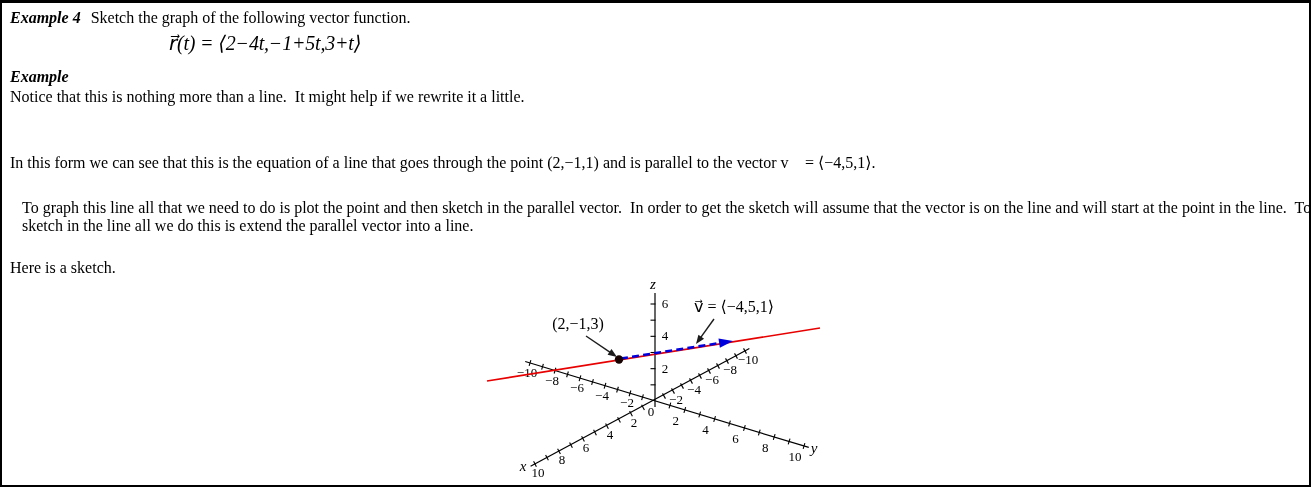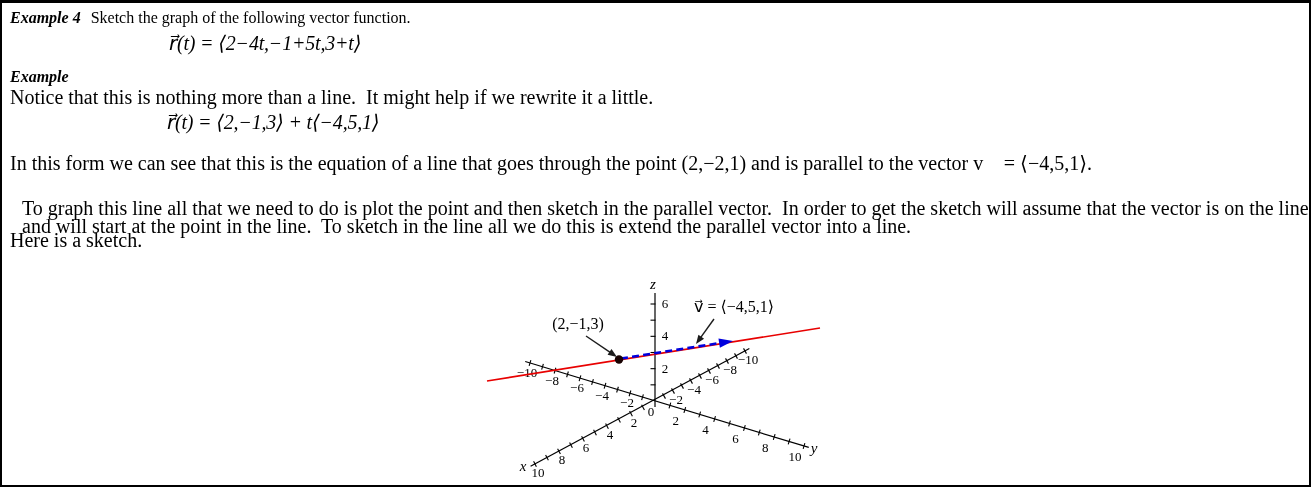--- a/index.html
+++ b/index.html
@@ -12,21 +12,21 @@
     border-left:2px solid #000;
     border-right:2px solid #000;
     border-bottom:2px solid #000;
     font-family:"Liberation Serif","DejaVu Serif",serif;
     color:#000;
     overflow:hidden;
   }
   .line{position:absolute;font-size:16px;line-height:17px;white-space:pre-wrap;}
   .bi{font-weight:bold;font-style:italic;}
   .ex-label{margin-right:10px;}
-  .para{position:absolute;font-size:20px;line-height:18px;white-space:pre-wrap;}
+  .para{position:absolute;font-size:16px;line-height:18px;white-space:pre-wrap;}
   .eq{
     position:absolute;
     font-style:italic;
     font-size:20px;
     letter-spacing:-0.2px;
     font-family:"Liberation Serif","DejaVu Serif","DejaVu Sans",serif;
   }
   svg text{
     font-family:"Liberation Serif","DejaVu Serif","DejaVu Sans",serif;
     fill:#000;
@@ -41,27 +41,26 @@
 <div class="page">
 
   <div class="line" style="left:8px;top:6px"><span class="bi ex-label">Example 4</span><span>Sketch the graph of the following vector function.</span></div>
 
   <div class="eq" style="left:167px;top:28px">r⃗(t) = ⟨2−4t,−1+5t,3+t⟩</div>
 
   <div class="line bi" style="left:8px;top:65px">Example</div>
 
   <div class="para" style="left:8px;top:85px">Notice that this is nothing more than a line.  It might help if we rewrite it a little.</div>
 
-  <div class="eq" style="left:165px;top:107px">r⃗(t) = ⟨2,−1,3⟩ + t⟨−4,5,1⟩</div>
 
-  <div class="para" style="left:8px;top:151px;width:1294px">In this form we can see that this is the equation of a line that goes through the point (2,−2,1) and is parallel to the vector v⃗ = ⟨−4,5,1⟩.</div>
+  <div class="para" style="left:8px;top:151px;width:1294px">In this form we can see that this is the equation of a line that goes through the point (2,−1,1) and is parallel to the vector v⃗ = ⟨−4,5,1⟩.</div>
 
   <div class="para" style="left:20px;top:196px;width:1292px">To graph this line all that we need to do is plot the point and then sketch in the parallel vector.  In order to get the sketch will assume that the vector is on the line and will start at the point in the line.  To sketch in the line all we do this is extend the parallel vector into a line.</div>
 
-  <div class="para" style="left:8px;top:228px">Here is a sketch.</div>
+  <div class="para" style="left:8px;top:256px">Here is a sketch.</div>
 
   <svg id="sketch-svg" width="1311" height="487" viewBox="0 0 1311 487" style="position:absolute;left:0;top:0">
       <line x1="747.3707863806077" y1="345.57178534410684" x2="528.5730104858103" y2="463.3241694949496" stroke="#000000" stroke-width="1.2"></line>
       <line x1="741.5430712064641" y1="345.3775281716354" x2="744.4569287935359" y2="350.6224718283646" stroke="#000000" stroke-width="1.1"></line>
       <text x="746" y="358" text-anchor="middle" dominant-baseline="middle" class="num">−10</text>
       <line x1="732.5430712064641" y1="350.3775281716354" x2="735.4569287935359" y2="355.6224718283646" stroke="#000000" stroke-width="1.1"></line>
       <line x1="723.5430712064641" y1="355.3775281716354" x2="726.4569287935359" y2="360.6224718283646" stroke="#000000" stroke-width="1.1"></line>
       <text x="728" y="368" text-anchor="middle" dominant-baseline="middle" class="num">−8</text>
       <line x1="714.5430712064641" y1="360.3775281716354" x2="717.4569287935359" y2="365.6224718283646" stroke="#000000" stroke-width="1.1"></line>
       <line x1="705.5430712064641" y1="365.3775281716354" x2="708.4569287935359" y2="370.6224718283646" stroke="#000000" stroke-width="1.1"></line>

